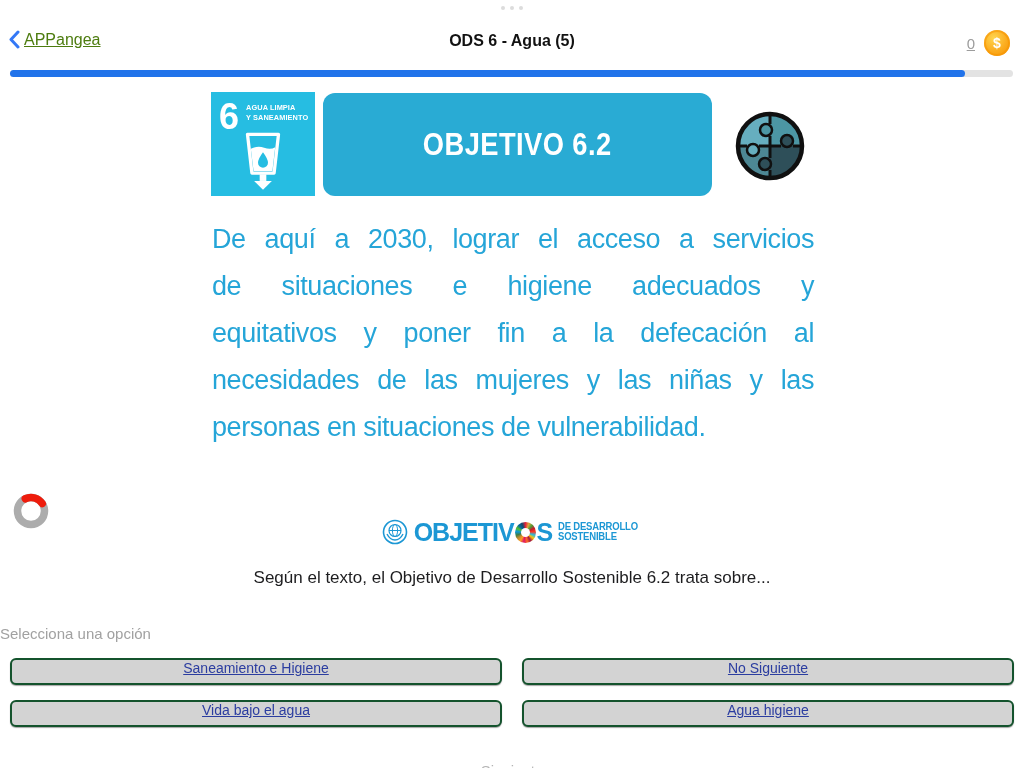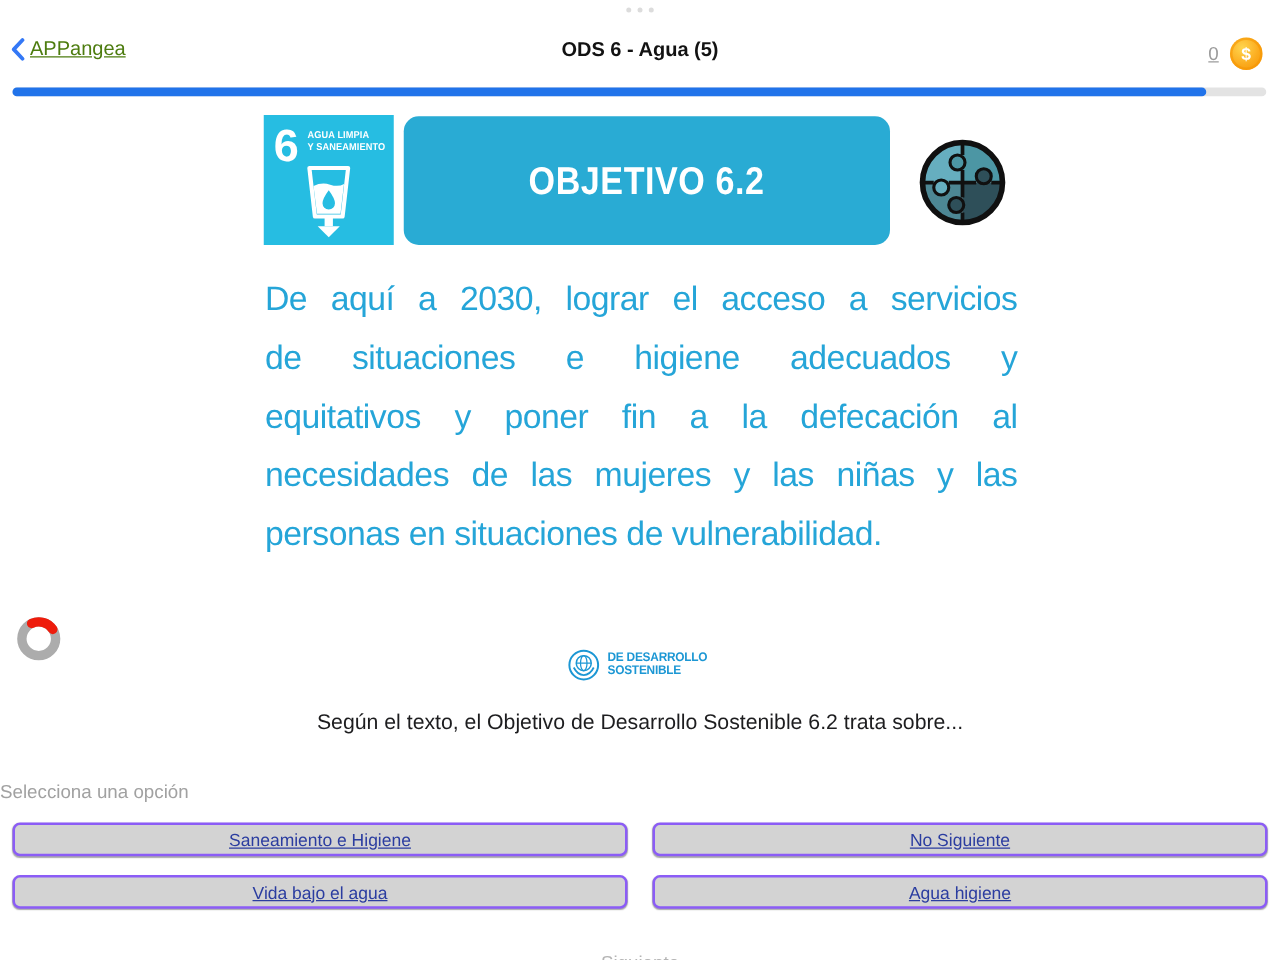--- a/index.html
+++ b/index.html
@@ -73,21 +73,21 @@
   .question { position:absolute; top:568px; left:0; right:0; text-align:center;
               font-size:17px; color:#1d1d1f; }
 
   
   .spinner { position:absolute; left:13px; top:493px; width:36px; height:36px; }
 
   
   .options-label { position:absolute; top:625px; left:0; right:0; text-align:left;
                    font-size:15px; color:#a1a1a1; }
   .opt-btn { position:absolute; width:492px; height:27px; background:#d3d3d3;
-             border:2px solid #8b5cf6; border-radius:6px; display:flex; align-items:center;
+             border:2px solid #14532d; border-radius:6px; display:flex; 
              justify-content:center; cursor:pointer; box-shadow:0 1px 1px rgba(0,0,0,.35); }
   .opt-btn span { color:#2b3da0; font-size:14px; text-decoration:underline; }
   .opt-0 { left:10px;  top:658px; }
   .opt-1 { left:522px; top:658px; }
   .opt-2 { left:10px;  top:700px; }
   .opt-3 { left:522px; top:700px; }
 
   .next-link { position:absolute; top:762px; left:0; right:0; text-align:center; }
   .next-link span { color:#b4b4b4; font-size:15px; text-decoration:underline; cursor:pointer; }
 </style>
@@ -173,20 +173,25 @@
 </div>
 
 <div class="sdg-logo">
   <svg width="26" height="26" viewBox="0 0 26 26">
     <circle cx="13" cy="13" r="11.5" fill="none" stroke="#1c97d4" stroke-width="1.6"></circle>
     <circle cx="13" cy="11.5" r="6" fill="none" stroke="#1c97d4" stroke-width="1.2"></circle>
     <ellipse cx="13" cy="11.5" rx="2.6" ry="6" fill="none" stroke="#1c97d4" stroke-width="1"></ellipse>
     <line x1="7" y1="11.5" x2="19" y2="11.5" stroke="#1c97d4" stroke-width="1"></line>
     <path d="M5 15 q3 6 8 6 q5 0 8 -6" fill="none" stroke="#1c97d4" stroke-width="1.4"></path>
   </svg>
+  <span class="logo-word">
+    <span>OBJETIV</span>
+    <span class="wheel"></span>
+    <span>S</span>
+  </span>
   <span class="logo-tag">
     <div>DE DESARROLLO</div>
     <div>SOSTENIBLE</div>
   </span>
 </div>
 
 <div class="question">Según el texto, el Objetivo de Desarrollo Sostenible 6.2 trata sobre...</div>
 
 <svg class="spinner" viewBox="0 0 36 36">
   <circle cx="18" cy="18" r="13.5" fill="none" stroke="#acacac" stroke-width="7.5"></circle>

